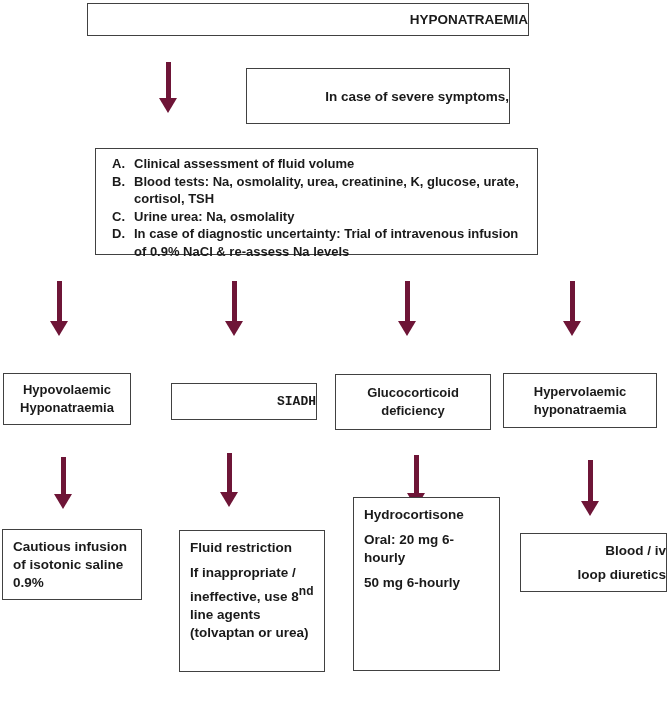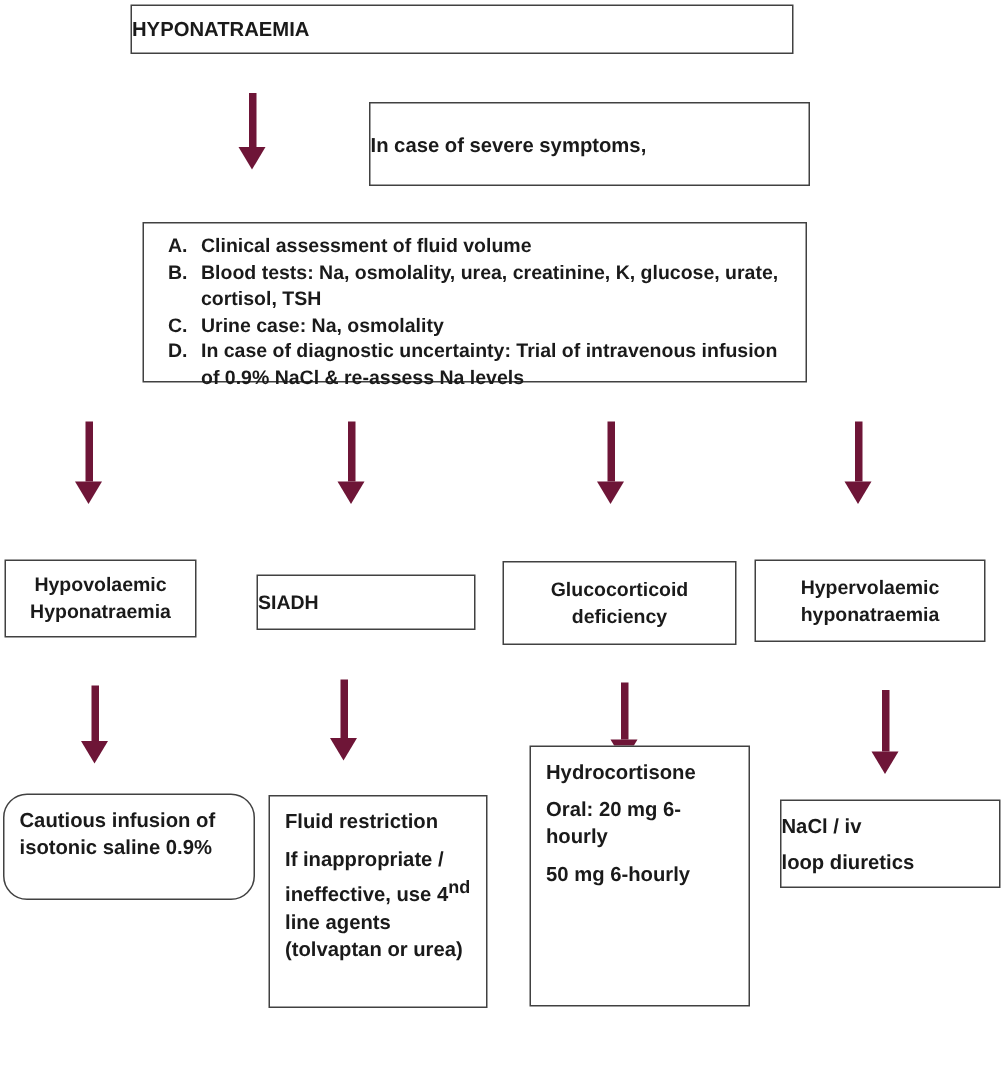--- a/index.html
+++ b/index.html
@@ -19,40 +19,40 @@
     overflow:hidden;
   }
   .box{
     position:absolute;
     box-sizing:border-box;
     border:1.5px solid var(--border);
     background:var(--bg);
   }
   .centered{
     display:flex;flex-direction:column;
-    align-items:flex-start;justify-content:center;
+    align-items:flex-end;justify-content:center;
     text-align:center;
   }
   .title-box{left:87px;top:3px;width:442px;height:33px;font-size:13.5px;}
-  .severe-box{left:246px;top:68px;width:294px;height:56px;font-size:13.5px;line-height:25px;}
+  .severe-box{left:246px;top:68px;width:264px;height:56px;font-size:13.5px;line-height:25px;}
   .assessment-box{
     left:95px;top:148px;width:443px;height:107px;
     font-size:13px;line-height:17.5px;
     padding:6px 8px 0 16px;
   }
   .assess-row{display:flex;}
   .assess-letter{width:22px;flex:0 0 22px;}
   .assess-text{flex:1;}
   .cat-box{font-size:13px;line-height:18px;}
   .cat-1{left:3px;top:373px;width:128px;height:52px;}
-  .cat-2{left:171px;top:383px;width:146px;height:37px;}
+  .cat-2{left:171px;top:383px;width:146px;height:37px;font-family:Liberation Mono, monospace;}
   .cat-3{left:335px;top:374px;width:156px;height:56px;}
   .cat-4{left:503px;top:373px;width:154px;height:55px;}
   .treat-box{font-size:13.5px;line-height:18px;padding:8px 8px 0 10px;}
-  .treat-1{left:2px;top:529px;width:168px;height:71px;border-radius:16px;}
+  .treat-1{left:2px;top:529px;width:140px;height:71px;}
   .treat-2{left:179px;top:530px;width:146px;height:142px;}
   .treat-3{left:353px;top:497px;width:147px;height:174px;}
   .treat-4{left:520px;top:533px;width:147px;height:59px;padding:0;font-size:13.5px;line-height:24px;}
   .para{margin:0 0 7px 0;}
   sup{font-size:12px;}
   .arrow{
     position:absolute;
     width:18px;
     display:flex;flex-direction:column;align-items:center;
   }
@@ -95,21 +95,21 @@
     <div class="assess-row">
       <span class="assess-letter">A.</span>
       <span class="assess-text">Clinical assessment of fluid volume</span>
     </div>
     <div class="assess-row">
       <span class="assess-letter">B.</span>
       <span class="assess-text">Blood tests: Na, osmolality, urea, creatinine, K, glucose, urate, cortisol, TSH</span>
     </div>
     <div class="assess-row">
       <span class="assess-letter">C.</span>
-      <span class="assess-text">Urine case: Na, osmolality</span>
+      <span class="assess-text">Urine urea: Na, osmolality</span>
     </div>
     <div class="assess-row">
       <span class="assess-letter">D.</span>
       <span class="assess-text">In case of diagnostic uncertainty: Trial of intravenous infusion of 0.9% NaCl &amp; re-assess Na levels</span>
     </div>
   </div>
 
   <div class="arrow ar-r2-1">
     <div class="stem"></div>
     <div class="head"></div>
@@ -156,27 +156,27 @@
     <div class="stem"></div>
     <div class="head"></div>
   </div>
 
   <div class="box treat-box treat-1">
     <span>Cautious infusion of isotonic saline 0.9%</span>
   </div>
 
   <div class="box treat-box treat-2">
     <p class="para">Fluid restriction</p>
-    <p class="para"><span>If inappropriate / ineffective, use 4</span><sup>nd</sup><span> line agents (tolvaptan or urea)</span></p>
+    <p class="para"><span>If inappropriate / ineffective, use 8</span><sup>nd</sup><span> line agents (tolvaptan or urea)</span></p>
   </div>
 
   <div class="box treat-box treat-3">
     <p class="para">Hydrocortisone</p>
     <p class="para">Oral: 20 mg 6-hourly</p>
     <p class="para">50 mg 6-hourly</p>
   </div>
 
   <div class="box centered treat-box treat-4">
-    <span>NaCl / iv</span>
+    <span>Blood / iv</span>
     <span>loop diuretics</span>
   </div>
 
 </div>
 
 </body></html>

